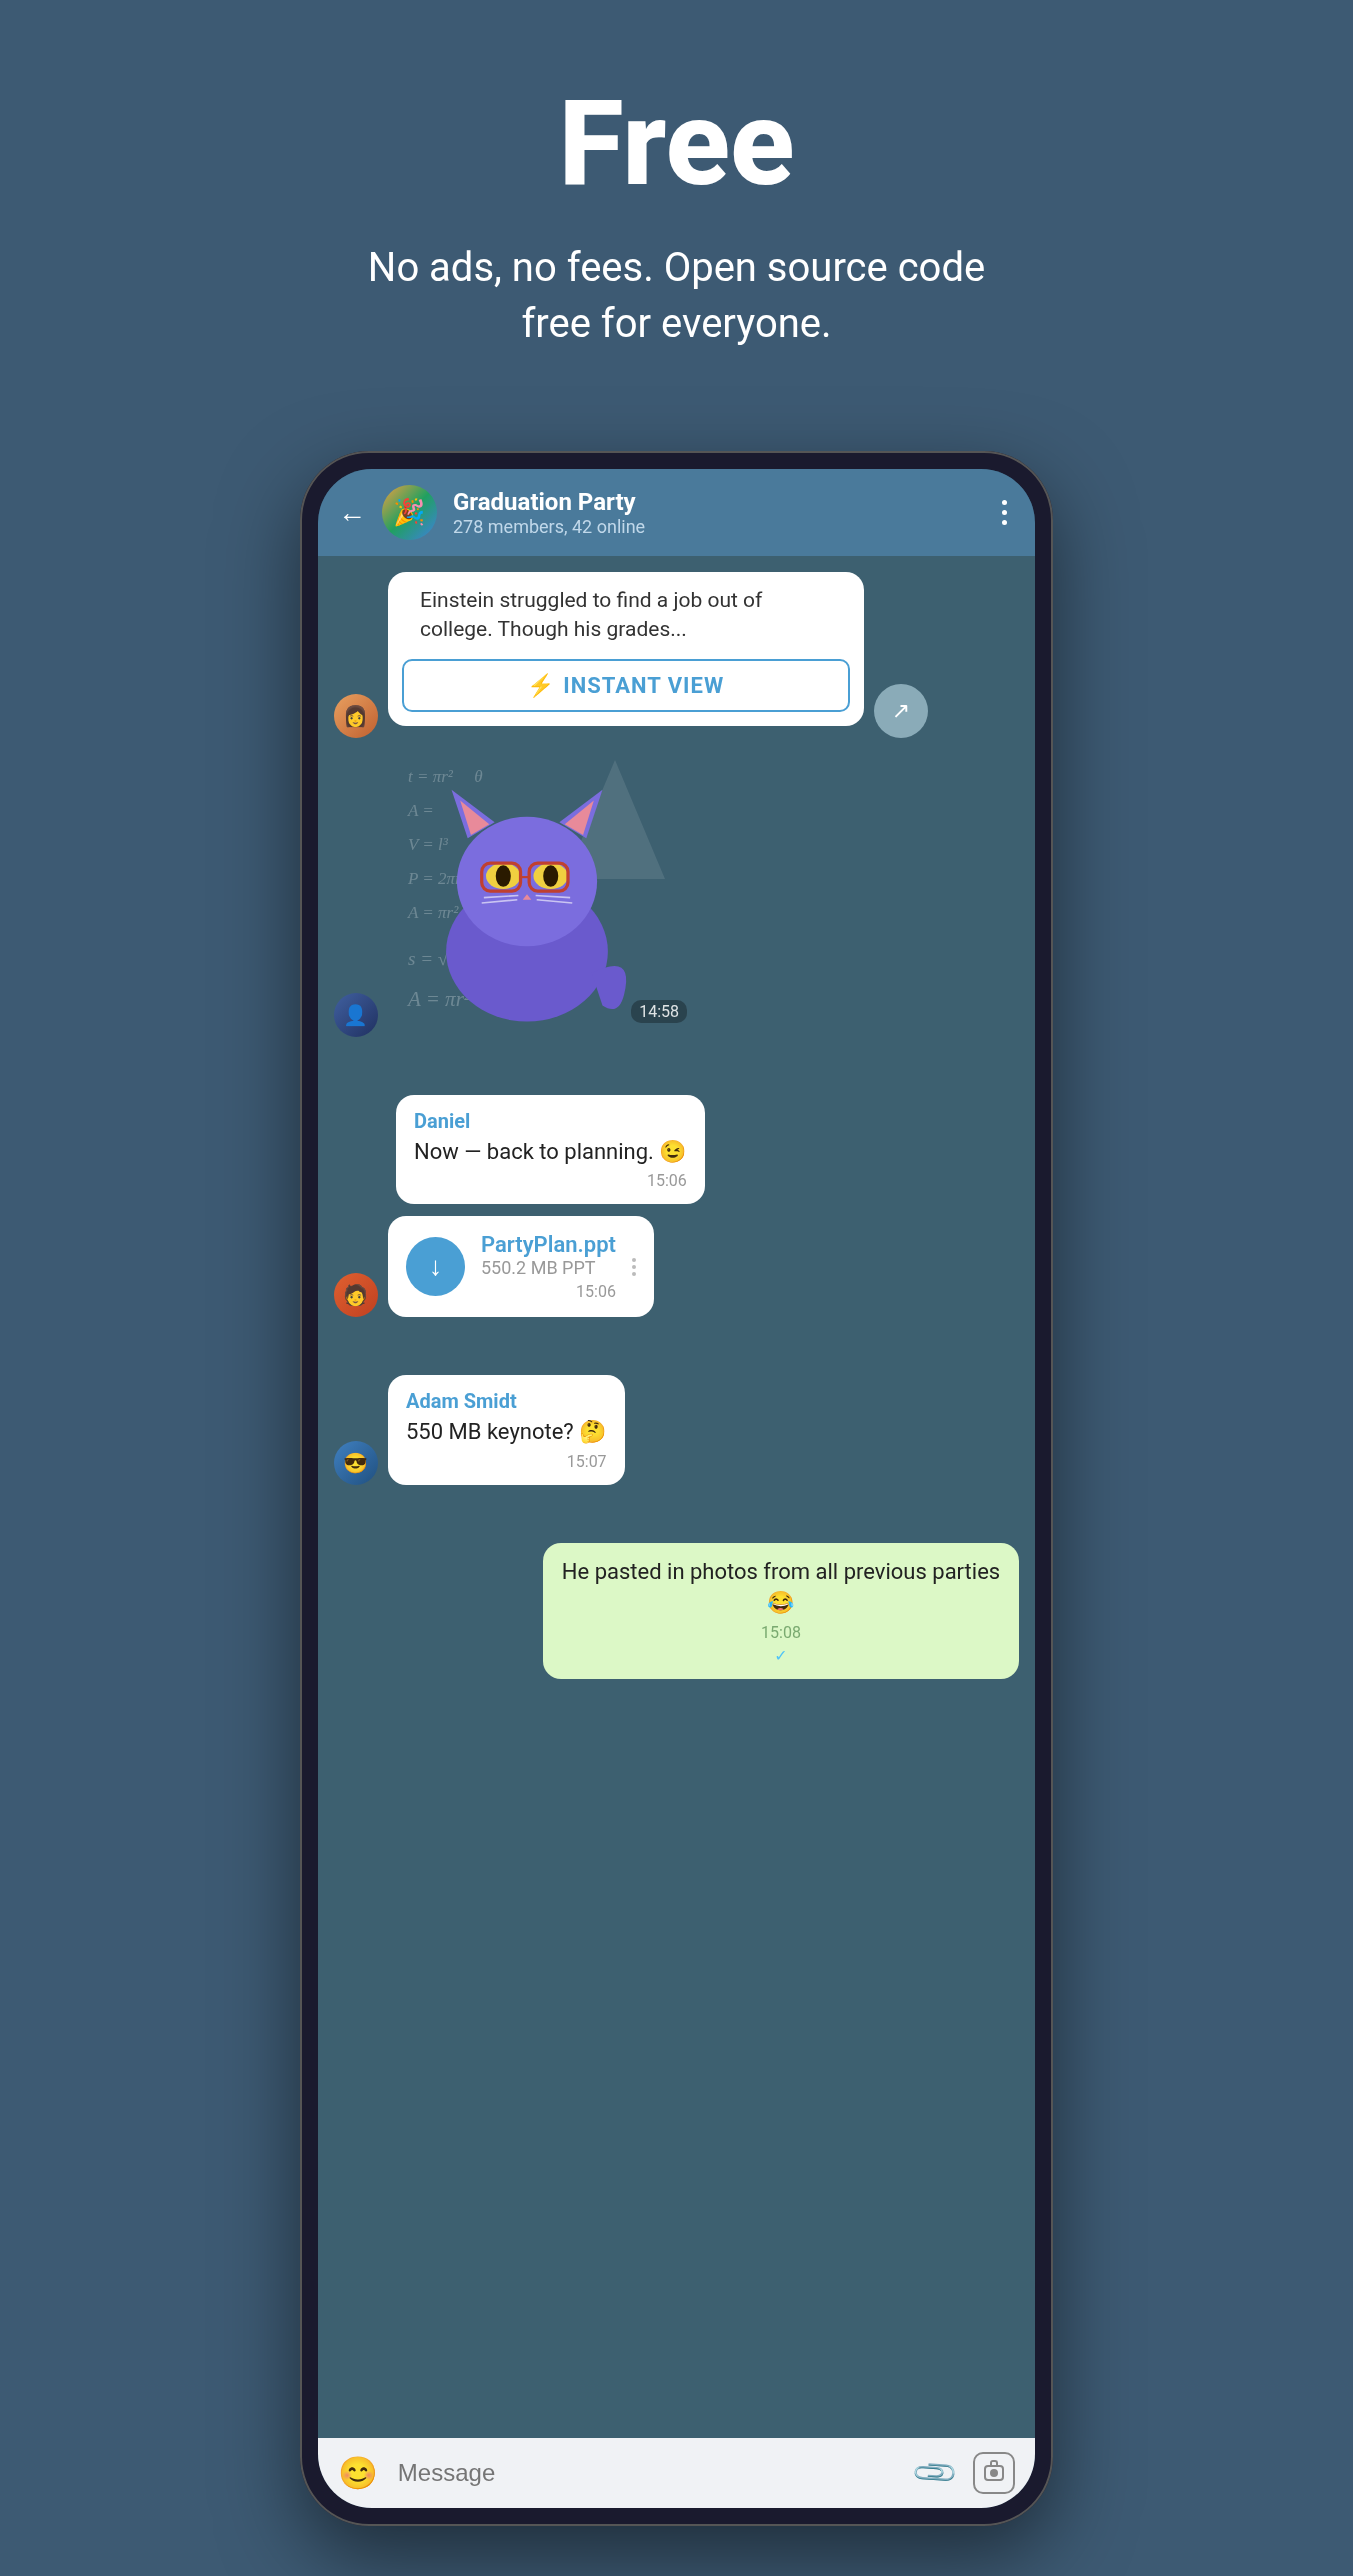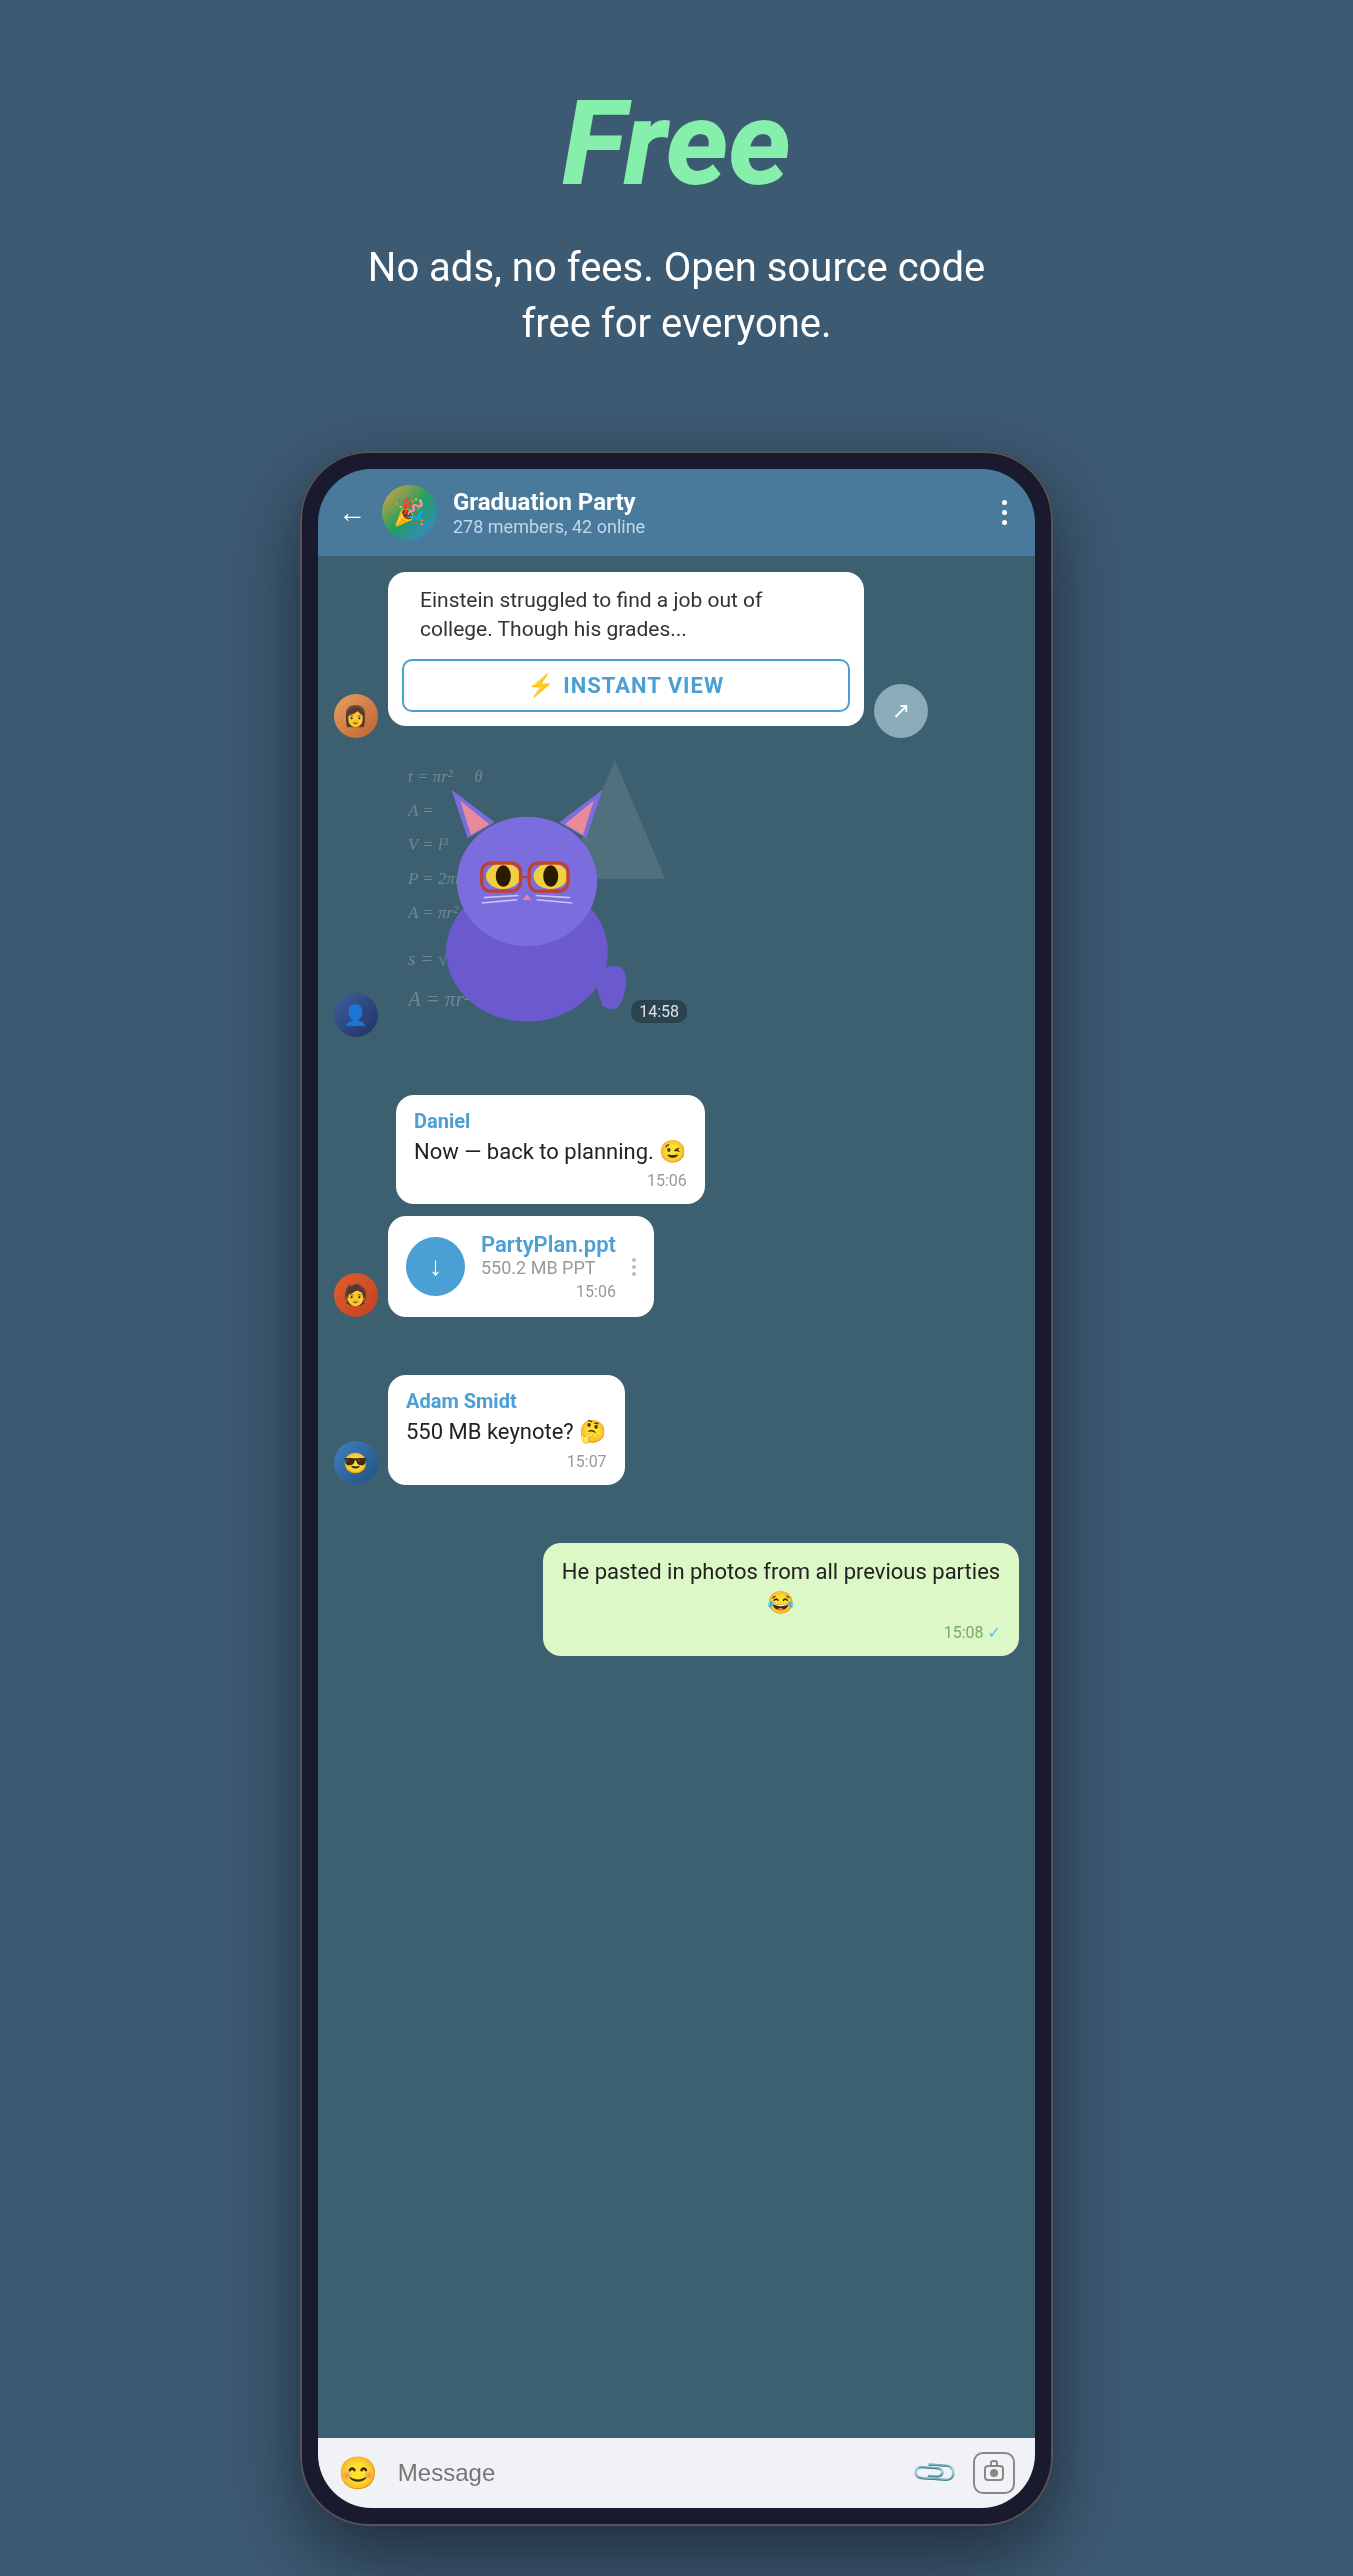--- a/index.html
+++ b/index.html
@@ -17,24 +17,23 @@
     
     .hero {
       width: 100%;
       text-align: center;
       padding: 79px 40px 59px;
     }
 
     .hero-title {
       font-size: 119px;
       font-weight: 800;
-      color: #86efac;
+      color: #ffffff;
       line-height: 1.1;
       margin-bottom: 30px;
-      font-style: italic;
     }
 
     .hero-subtitle {
       font-size: 40px;
       color: #ffffff;
       line-height: 1.4;
       max-width: 694px;
       margin: 0 auto;
     }
 
@@ -204,20 +203,21 @@
       text-align: right;
       margin-top: 4px;
       display: flex;
       align-items: center;
       justify-content: flex-end;
       gap: 4px;
     }
 
     .bubble-time.green-time {
       color: #7aaa70;
+      flex-direction: column;
     }
 
     .checkmark {
       color: #4fc3f7;
       font-size: 16px;
     }
 
     
     .article-card {
       background: white;

